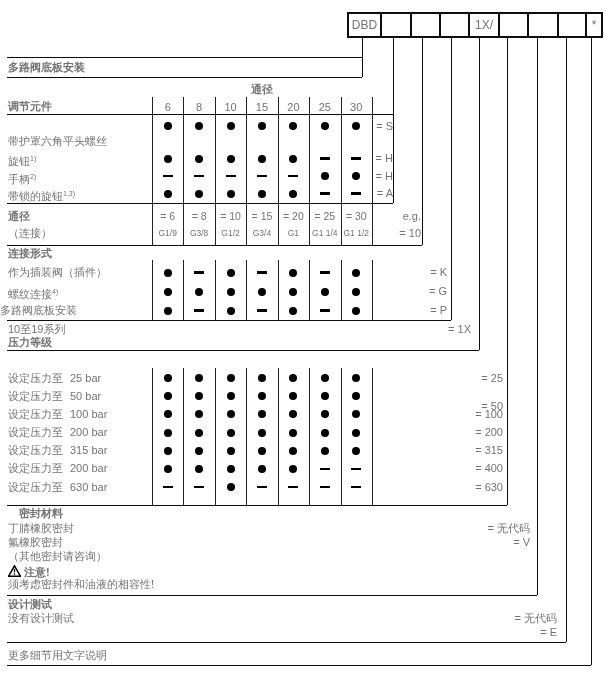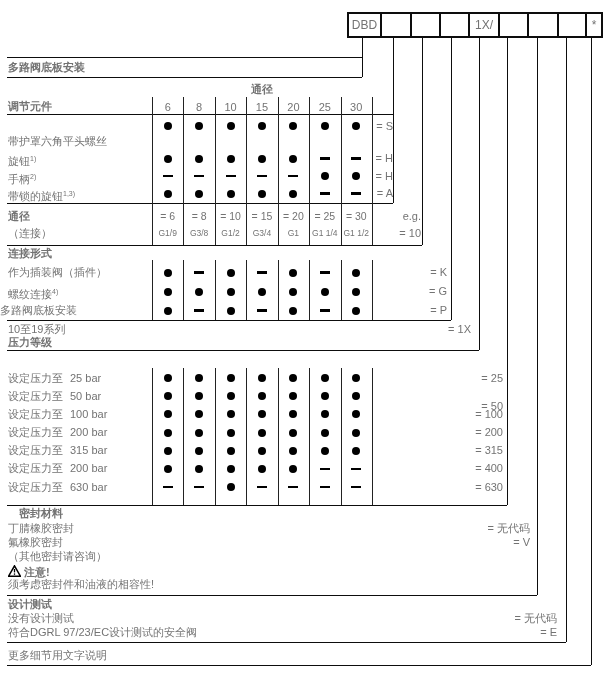--- a/index.html
+++ b/index.html
@@ -515,18 +515,17 @@
           <path d="M6.5 0.8 L12.4 11.2 L0.6 11.2 Z" fill="none" stroke="#000" stroke-width="1.5"></path>
           <rect x="5.85" y="4" width="1.3" height="3.4" fill="#000"></rect>
           <rect x="5.85" y="8.4" width="1.3" height="1.4" fill="#000"></rect>
         </svg></span><span>注意!</span>
   </div>
   <div class="lbl" style="left:8px;top:578px">须考虑密封件和油液的相容性!</div>
 
   <div class="lbl b" style="left:8px;top:597.5px">设计测试</div>
   <div class="lbl" style="left:8px;top:611.5px">没有设计测试</div>
   <div class="code" style="right:48px;top:611.5px">= 无代码</div>
-  <div class="lbl" style="left:8px;top:625.5px">符合DGRL 97/23/EC设计测试的安全阀</div>
   <div class="code" style="right:48px;top:625.5px">= E</div>
 
   <div class="lbl" style="left:8px;top:648.5px">更多细节用文字说明</div>
 
 </div>
 
 </body></html>

